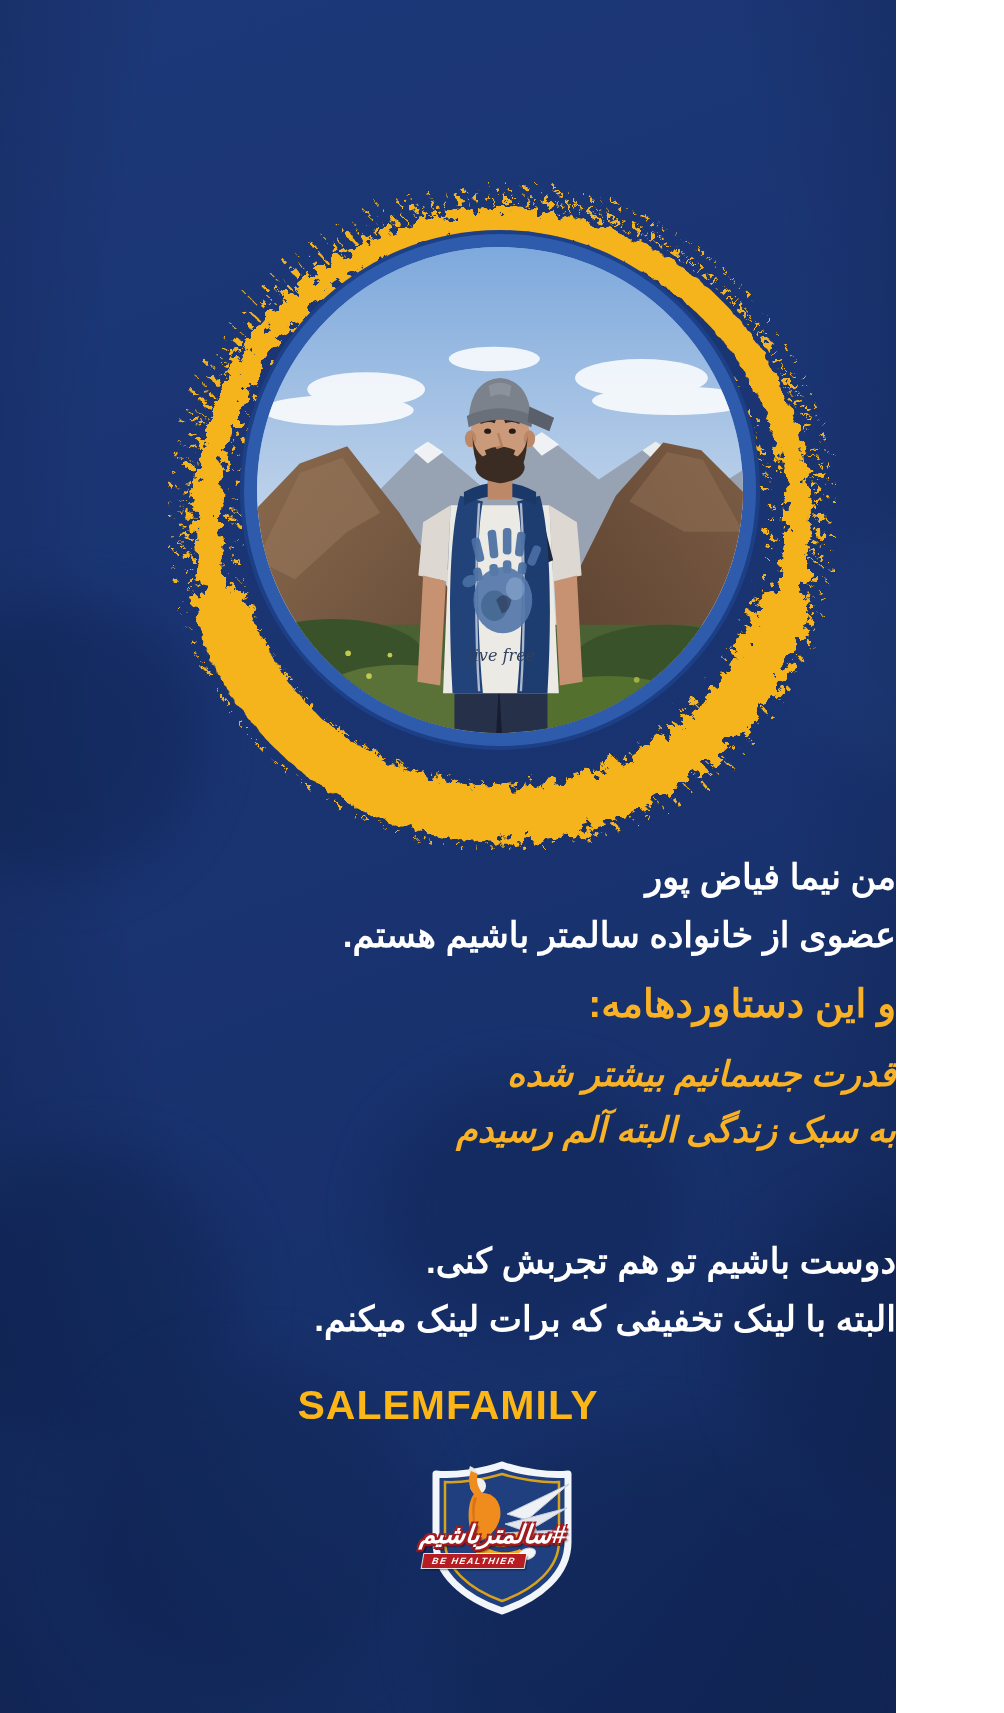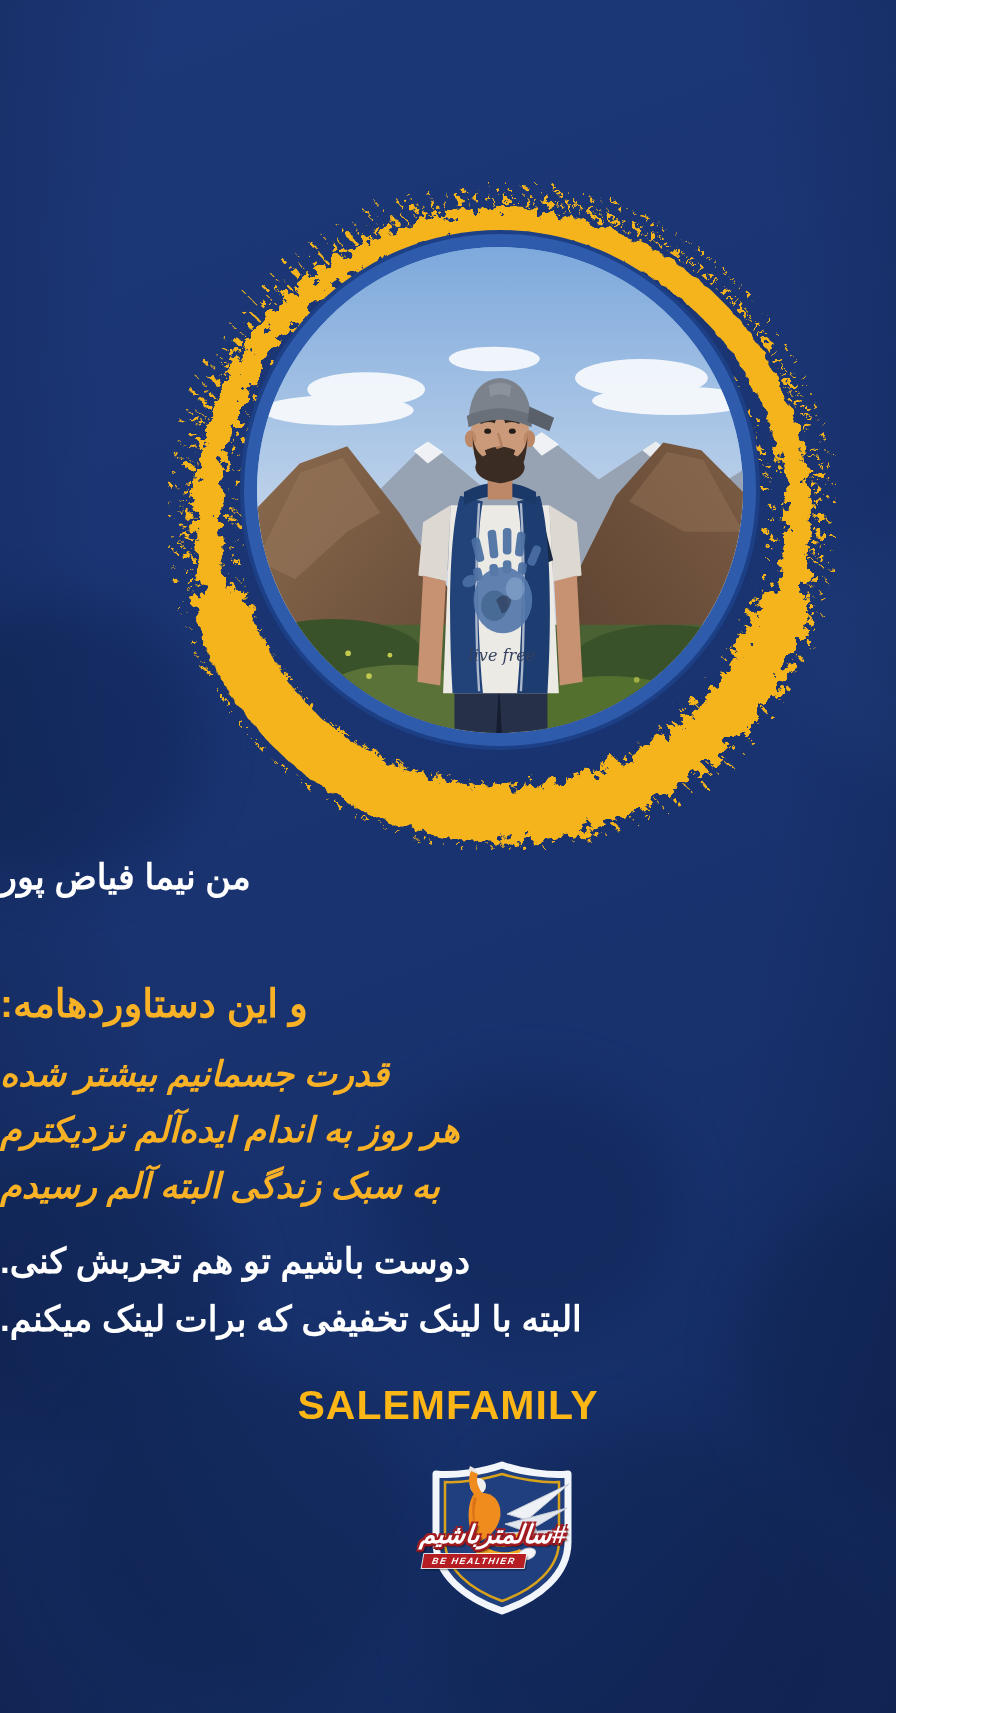--- a/index.html
+++ b/index.html
@@ -20,21 +20,21 @@
   .hero { position:absolute; left:168px; top:182px; width:668px; height:668px; }
   .brush-svg { position:absolute; inset:0; width:100%; height:100%; }
   .photo-ring {
     position:absolute; left:76px; top:52px; width:512px; height:512px;
     border-radius:50%; border:13px solid #2e5bab; overflow:hidden;
     box-shadow:0 0 0 4px #1c3f85; background:#86aedd;
   }
   .photo-ring svg { width:100%; height:100%; display:block; }
 
   
-  .txt { position:absolute; left:0; width:100%; text-align:left; direction:rtl; font-weight:bold; }
+  .txt { position:absolute; left:0; width:100%; text-align:right; direction:rtl; font-weight:bold; }
   .white { color:#ffffff; }
   .yellow { color:#f9b125; }
   .intro    { top:848px;  font-size:35px; line-height:58px; }
   .achv-head{ top:976px;  font-size:39px; line-height:56px; }
   .achv     { top:1046px; font-size:35px; line-height:56px;font-style:italic; }
   .cta      { top:1232px; font-size:35px; line-height:58px; }
   .promo    { top:1378px; font-size:41px; line-height:54px; direction:ltr;
               color:#fcb615; letter-spacing:1px; font-weight:bold; text-align:center;
               position:absolute; left:0; width:100%; }
 
@@ -201,27 +201,27 @@
             <path d="M221,178 Q256,162 291,178 L289,190 Q256,174 223,190 Z" fill="#697079"></path>
             <path d="M287,168 L313,180 L308,194 L285,184 Z" fill="#596069"></path>
             <path d="M244,146 Q256,140 268,146 L266,158 Q256,152 246,158 Z" fill="#8b929c"></path>
           </g>
         </svg>
       </div>
     </div>
 
     <div class="txt intro white">
       <div>من نیما فیاض پور</div>
+      <div>عضوی از خانواده سالمتر باشیم هستم.</div>
     </div>
 
     <div class="txt achv-head yellow">و این دستاوردهامه:</div>
 
     <div class="txt achv yellow">
       <div>قدرت جسمانیم بیشتر شده</div>
-      <div>هر روز به اندام ایده‌آلم نزدیکترم</div>
       <div>به سبک زندگی البته آلم رسیدم</div>
     </div>
 
     <div class="txt cta white">
       <div>دوست باشیم تو هم تجربش کنی.</div>
       <div>البته با لینک تخفیفی که برات لینک میکنم.</div>
     </div>
 
     <div class="promo">SALEMFAMILY</div>
 

